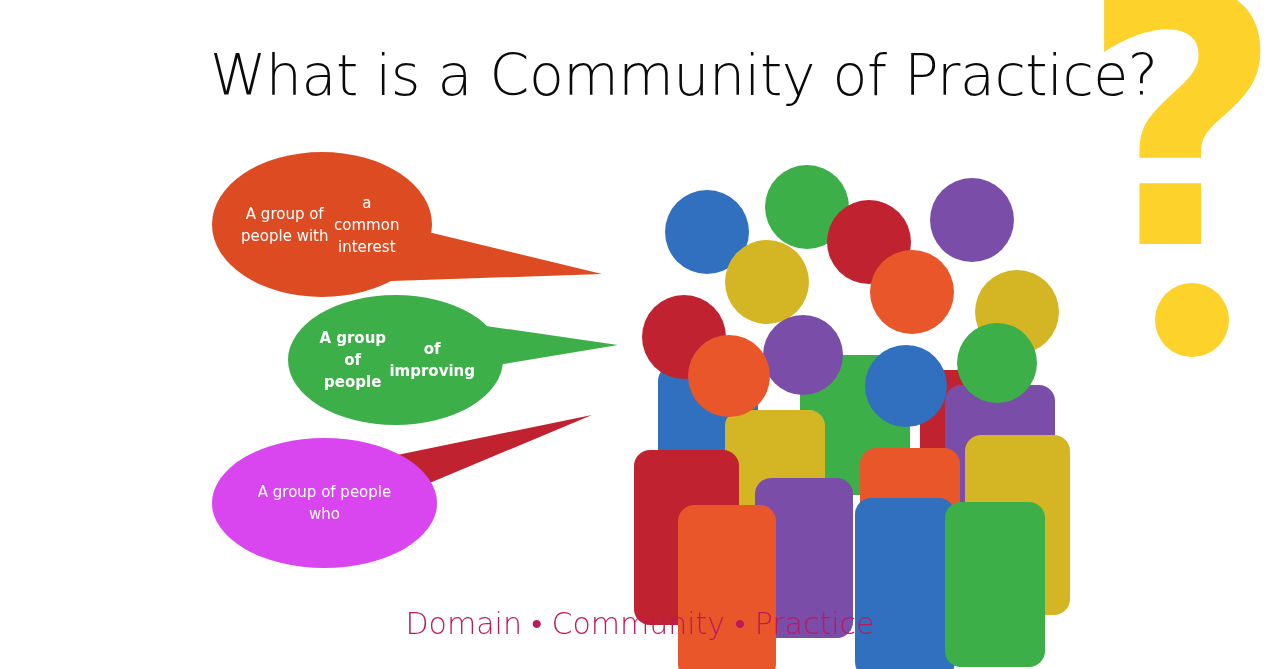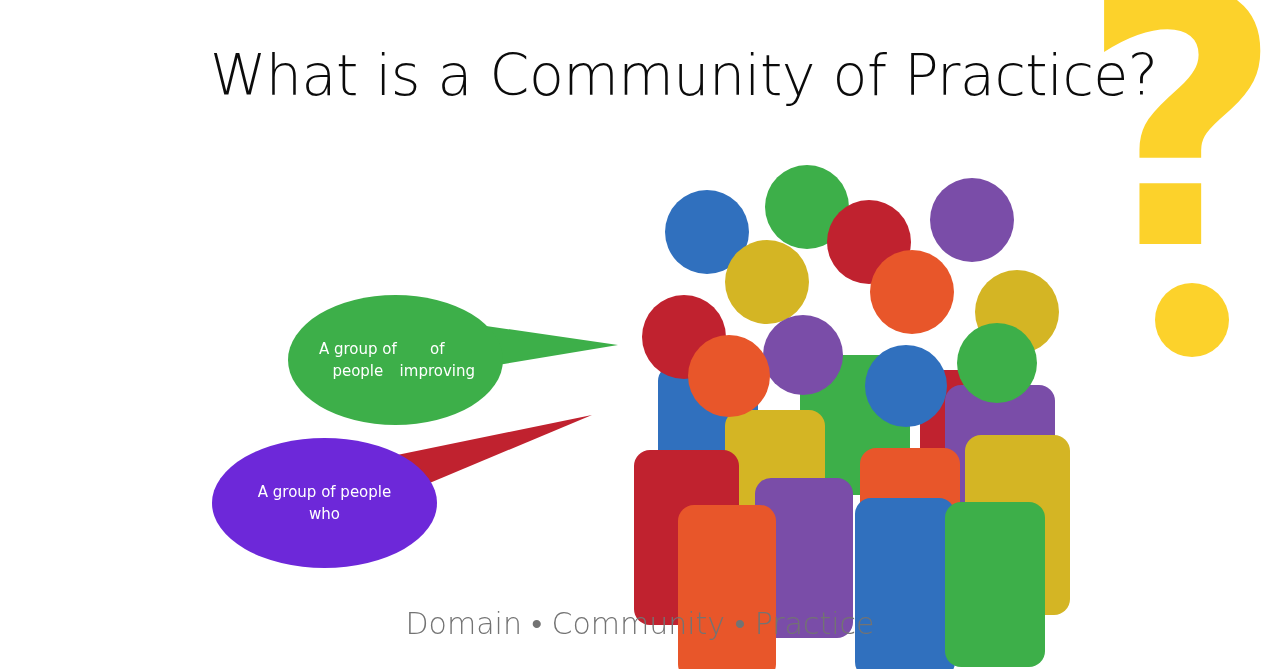--- a/index.html
+++ b/index.html
@@ -84,34 +84,34 @@
   #bubble-interest { left: 212px; top: 152px; width: 420px; height: 145px; }
   #bubble-interest .bubble-body {
     left: 0; top: 0; width: 220px; height: 145px;
     background: #DD4B23;
   }
   #bubble-interest .bubble-tail {
     left: 150px; top: 60px; width: 240px; height: 70px;
   }
 
   
-  #bubble-goal { left: 288px; top: 295px; width: 330px; height: 130px; }
+  #bubble-goal { left: 288px; top: 295px; width: 330px; height: 130px; font-weight: bold; }
   #bubble-goal .bubble-body {
     left: 0; top: 0; width: 215px; height: 130px;
     background: #3DAF49;
   }
   #bubble-goal .bubble-tail {
     left: 150px; top: 22px; width: 180px; height: 58px;
   }
 
   
   #bubble-experience { left: 212px; top: 415px; width: 380px; height: 140px; }
   #bubble-experience .bubble-body {
     left: 0; top: 23px; width: 225px; height: 130px;
-    background: #6d28d9;
+    background: #d946ef;
   }
   #bubble-experience .bubble-tail {
     left: 150px; top: 0px; width: 230px; height: 100px;
   }
 
   
   #crowd {
     position: absolute;
     left: 620px;
     top: 160px;
@@ -130,33 +130,43 @@
   
   #footer-tagline {
     position: absolute;
     left: 0;
     top: 606px;
     width: 1280px;
     text-align: center;
     font-family: "DejaVu Sans", sans-serif;
     font-weight: 300;
     font-size: 30px;
-    color: #737373;
+    color: #be185d;
   }
 </style>
 </head>
 <body>
 
 <div id="slide">
 
   <div id="slide-title">What is a Community of Practice?</div>
 
   <div id="question-mark">?</div>
   <div id="question-dot"></div>
 
+  <div class="bubble-group" id="bubble-interest">
+    <svg class="bubble-tail" viewBox="0 0 240 70" preserveAspectRatio="none">
+      <polygon points="0,4 240,62 0,70" fill="#DD4B23"></polygon>
+    </svg>
+    <div class="bubble-body">
+      <span>A group of people with</span>
+        <br>
+      <span>a common interest</span>
+    </div>
+  </div>
 
   <div class="bubble-group" id="bubble-goal">
     <svg class="bubble-tail" viewBox="0 0 180 58" preserveAspectRatio="none">
       <polygon points="0,2 180,28 0,58" fill="#3DAF49"></polygon>
     </svg>
     <div class="bubble-body">
       <span>A group of people</span>
         <br>
         <br>
       <span>of improving</span>

